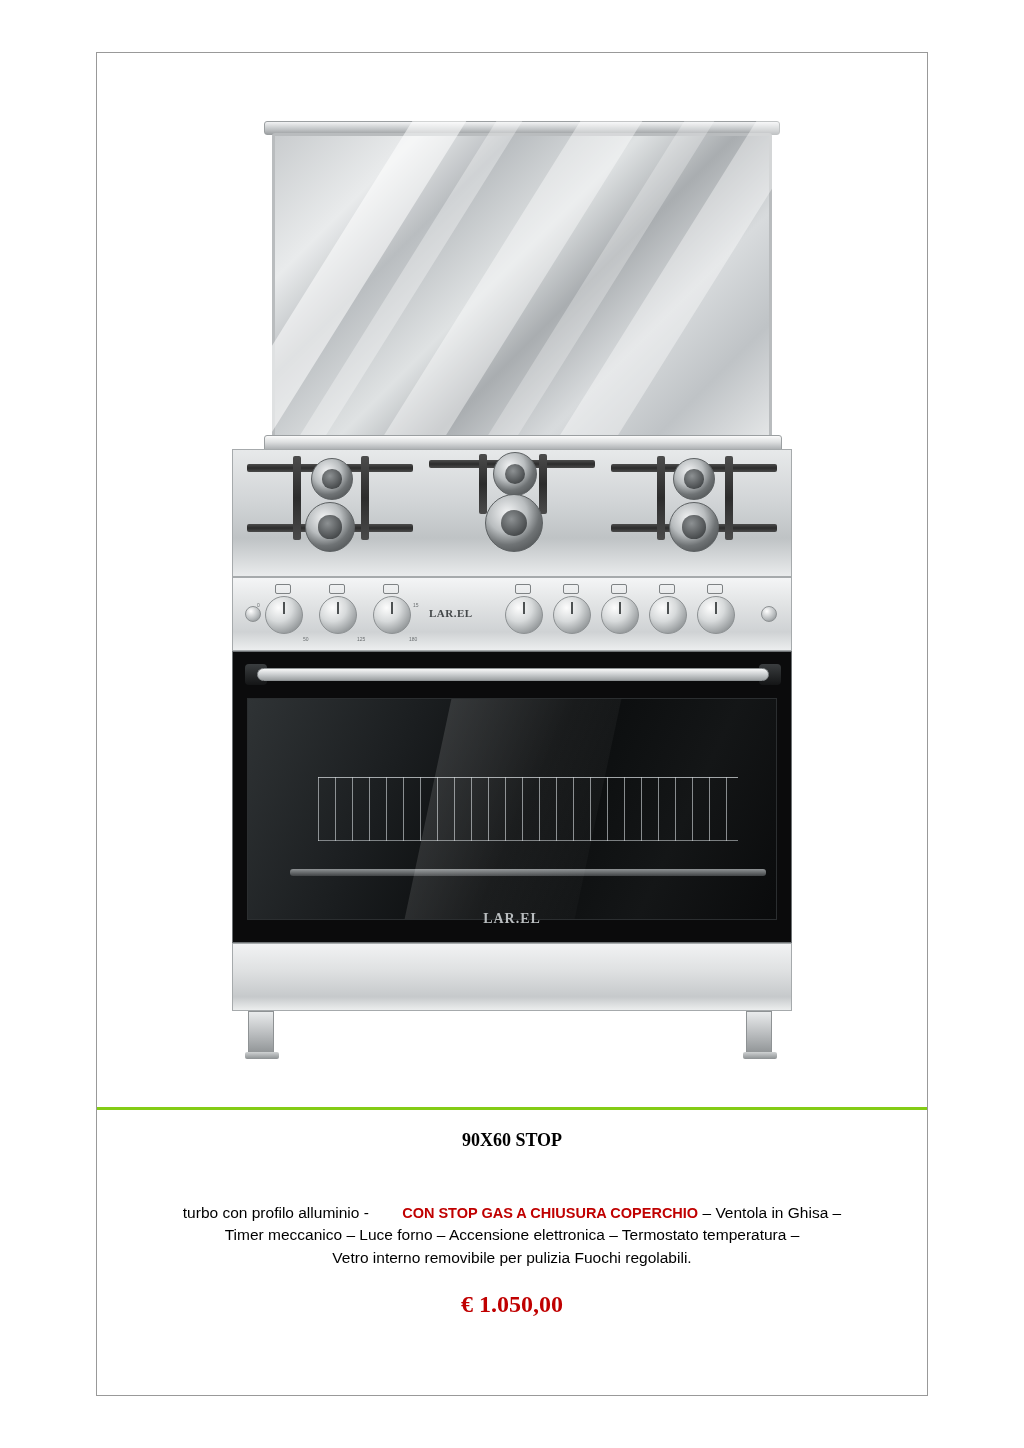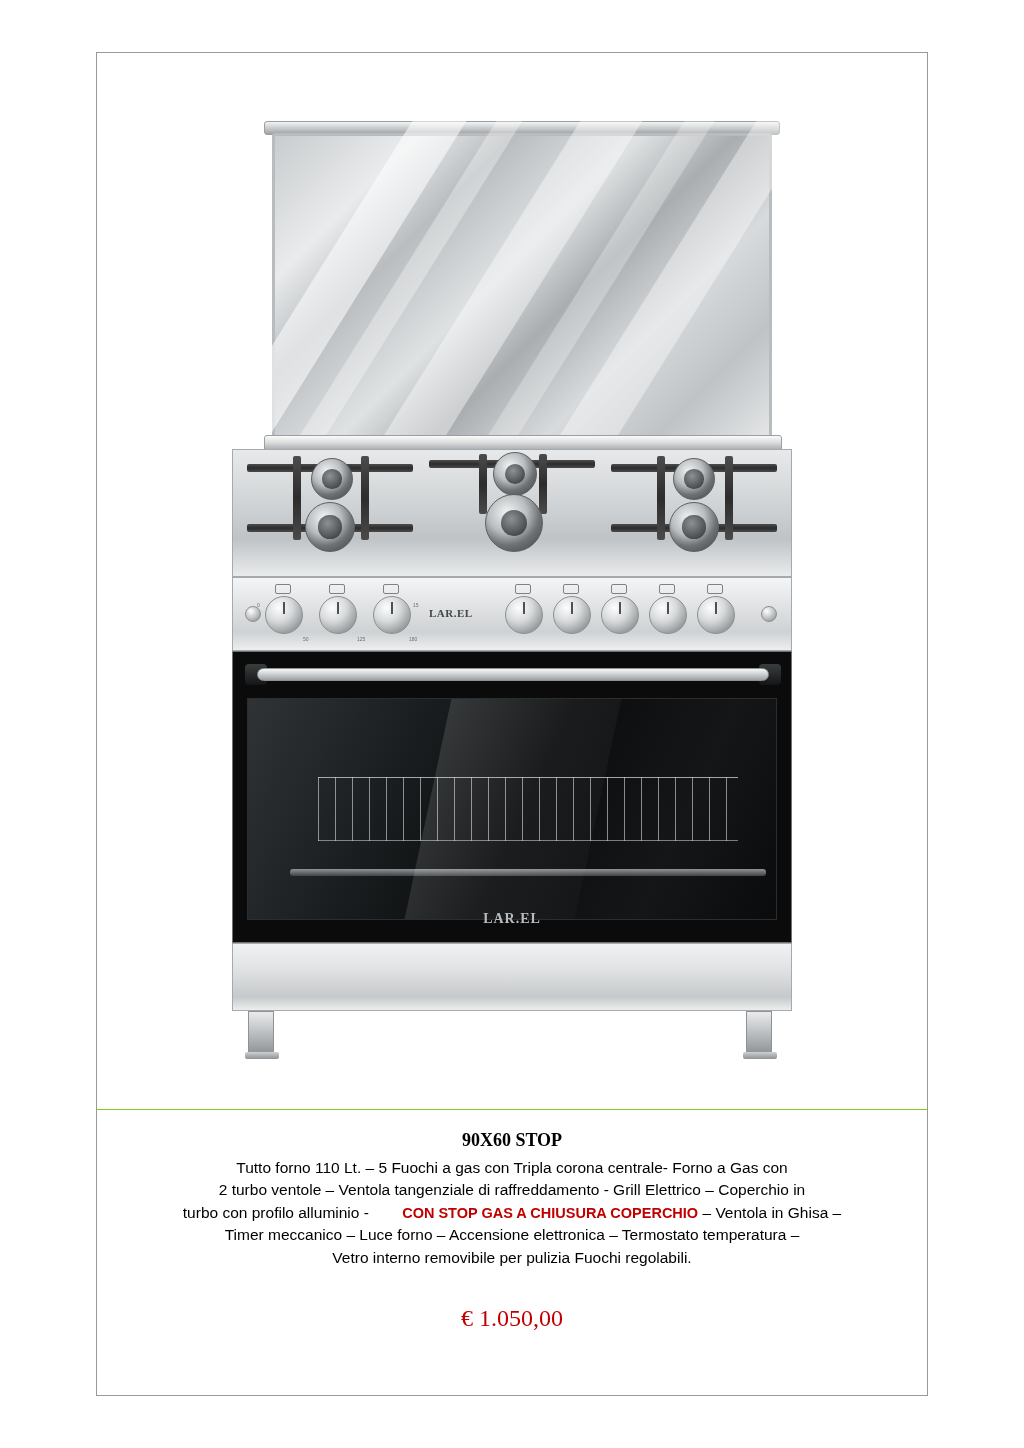--- a/index.html
+++ b/index.html
@@ -25,21 +25,21 @@
     box-sizing: border-box;
     background: #fff;
   }
 
   
   .image-area {
     position: relative;
     width: 100%;
     height: 1057px;
     box-sizing: border-box;
-    border-bottom: 1px solid #84cc16;
+    border-bottom: 3px solid #84cc16;
     overflow: hidden;
   }
 
   .stove {
     position: absolute;
     left: 50%;
     top: 80px;
     transform: translateX(-50%);
     width: 600px;
     height: 920px;
@@ -325,23 +325,23 @@
   }
   .desc .hi {
     color: #c00000;
     font-weight: bold;
     font-size: 14.5px;
     margin-left: 29px;
   }
   .price {
     font-family: "Liberation Serif", serif;
     font-size: 24px;
-    font-weight: normal;
+    font-weight: bold;
     color: #c00000;
-    margin-top: 36px;
+    margin-top: 22px;
   }
 </style>
 </head>
 <body>
 
 <div class="page">
 
   <div class="image-area">
     <div class="stove">
 
@@ -420,22 +420,22 @@
 
       <div class="plinth"></div>
       <div class="foot" style="left:36px;"></div>
       <div class="foot" style="left:534px;"></div>
     </div>
   </div>
 
   <div class="info">
     <div class="size">90X60 STOP</div>
     <div class="desc">
-      <span>Tutto forno 110 Lt. – 5 Fuochi a gas con Tripla corona centrale- Forno a Gas  con</span><br>
-      <span>2 turbo ventole  – Ventola tangenziale di raffreddamento - Grill Elettrico – Coperchio in</span><br>
+      <br>
+      <br>
       <span>turbo con profilo alluminio - </span><span class="hi">CON STOP GAS A CHIUSURA COPERCHIO</span><span> – Ventola in Ghisa –</span><br>
       <span>Timer meccanico – Luce forno – Accensione elettronica – Termostato temperatura –</span><br>
       <span>Vetro interno removibile per pulizia Fuochi regolabili.</span>
     </div>
     <div class="price">€ 1.050,00</div>
   </div>
 
 </div>
 
 </body></html>

